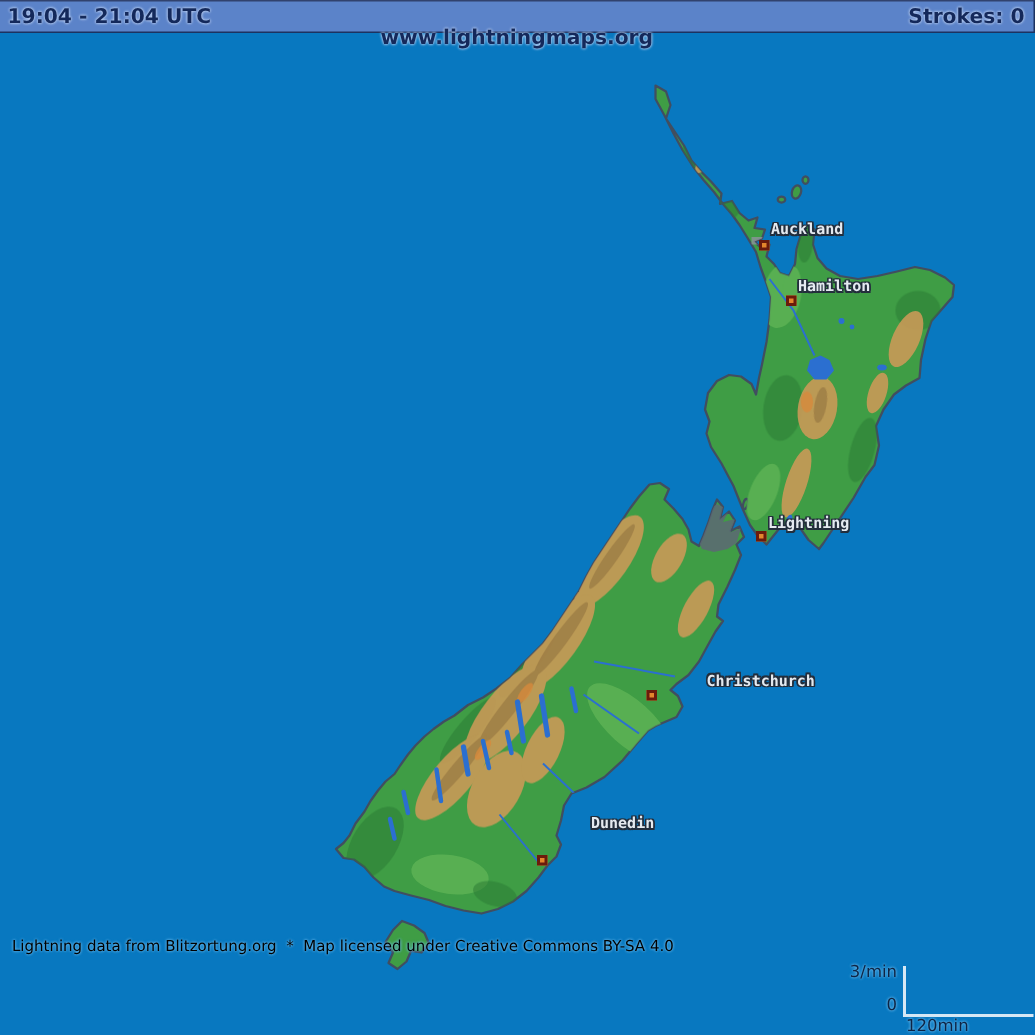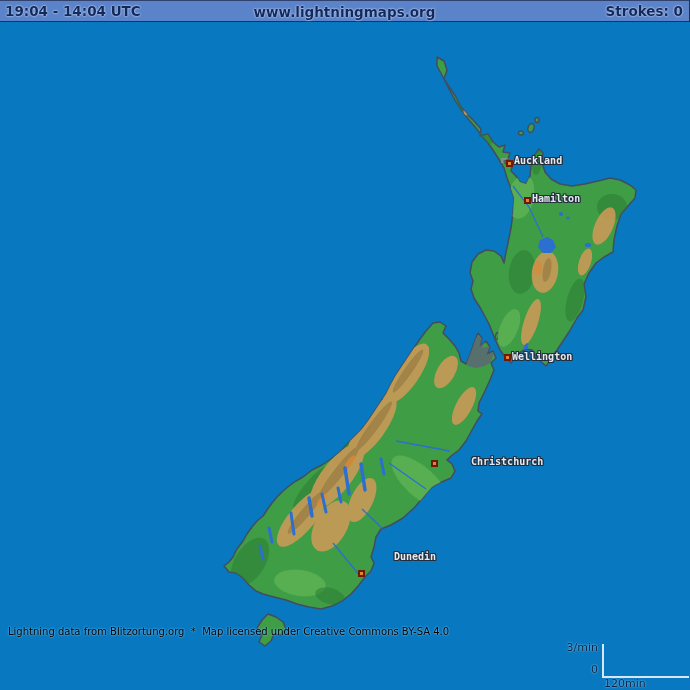--- a/index.html
+++ b/index.html
@@ -10,36 +10,35 @@
   
   .topbar{
     position:absolute;left:0;top:0;width:690px;height:22px;z-index:30;
     background:#5b83c9;box-sizing:border-box;
     border-top:1px solid #31426e;border-bottom:1px solid #1d3260;border-right:1px solid #1d3260;
     display:flex;align-items:center;
     font-size:13.5px;font-weight:bold;color:#14295b;
     text-shadow:0 0 2px rgba(195,214,245,.95),0 0 2px rgba(195,214,245,.9);
   }
   .topbar .left{position:absolute;left:5px;top:2px;}
-  .topbar .center{position:absolute;left:0;right:0;top:3px;text-align:center;}
+  .topbar .center{position:absolute;left:0;right:0;top:16px;text-align:center;}
   .topbar .right{position:absolute;right:6px;top:2px;padding-left:18px;}
   
   .map-svg{position:absolute;left:0;top:0;z-index:1;}
   
   .city-marker{
     position:absolute;z-index:10;width:7px;height:7px;box-sizing:border-box;
     background:#e2862c;border:2px solid #6b1b0c;
   }
   .city-label{
     position:absolute;z-index:11;
     font-family:"DejaVu Sans Mono","Liberation Mono",monospace;
     font-size:10px;font-weight:bold;color:#e4eaf0;white-space:pre;
     text-shadow:1px 0 0 #232e3c,-1px 0 0 #232e3c,0 1px 0 #232e3c,0 -1px 0 #232e3c,
                 1px 1px 0 #232e3c,-1px -1px 0 #232e3c,1px -1px 0 #232e3c,-1px 1px 0 #232e3c;
-    margin-top:7px;
   }
   
   .credit{
     position:absolute;left:8px;top:626px;z-index:20;white-space:pre;
     font-size:10px;color:#000000;
     text-shadow:0 0 2px rgba(110,190,240,.95),0 0 2px rgba(110,190,240,.85);
   }
   
   .rate-chart{position:absolute;left:0;top:0;z-index:20;}
   .rate-axis{
@@ -171,33 +170,33 @@
   <div>
     <div class="city-marker" style="left:506px;top:160px;"></div>
     <div class="city-label" style="left:514px;top:148px;">Auckland</div>
   </div>
   <div>
     <div class="city-marker" style="left:524px;top:197px;"></div>
     <div class="city-label" style="left:532px;top:186px;">Hamilton</div>
   </div>
   <div>
     <div class="city-marker" style="left:504px;top:354px;"></div>
-    <div class="city-label" style="left:512px;top:344px;">Wellington</div>
+    <div class="city-label" style="left:512px;top:344px;">Lightning</div>
   </div>
   <div>
     <div class="city-marker" style="left:431px;top:460px;"></div>
     <div class="city-label" style="left:439px;top:449px;padding-left:32px;">Christchurch</div>
   </div>
   <div>
     <div class="city-marker" style="left:358px;top:570px;"></div>
     <div class="city-label" style="left:366px;top:544px;padding-left:28px;">Dunedin</div>
   </div>
 
   <div class="topbar">
-    <span class="left">19:04 - 14:04 UTC</span>
+    <span class="left">19:04 - 21:04 UTC</span>
     <span class="center">www.lightningmaps.org</span>
     <span class="right">Strokes: 0</span>
   </div>
 
   <div class="credit">Lightning data from Blitzortung.org  *  Map licensed under Creative Commons BY-SA 4.0</div>
 
   <div class="rate-chart">
     <div class="rate-axis"></div>
     <div class="rate-label rate-ymax">3/min</div>
     <div class="rate-label rate-ymin">0</div>

